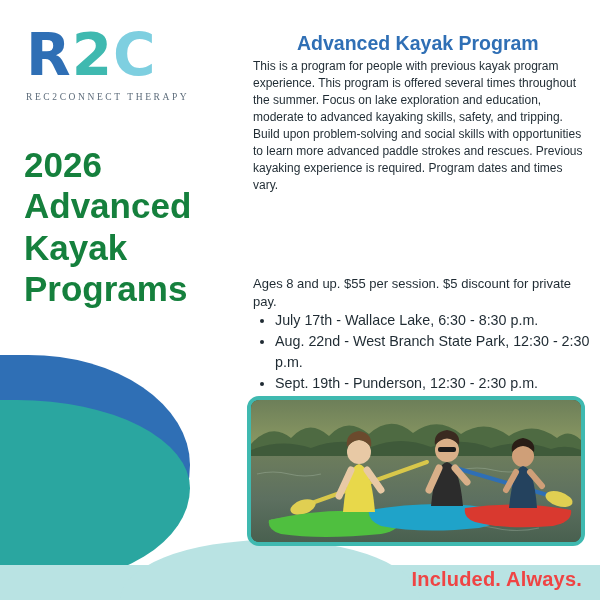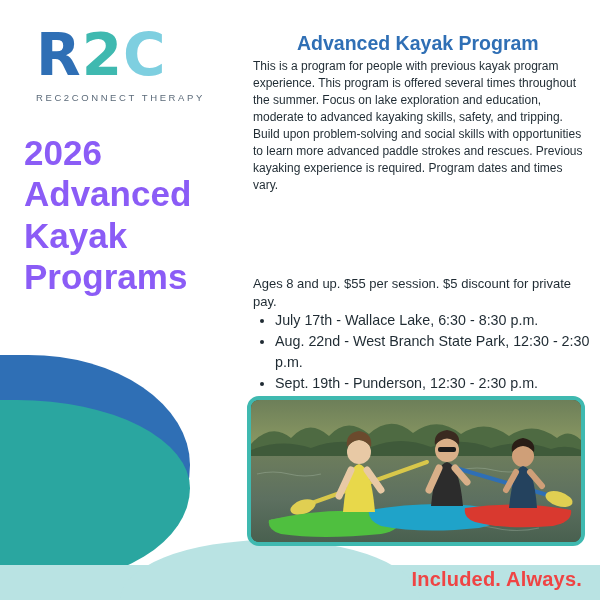--- a/index.html
+++ b/index.html
@@ -54,51 +54,51 @@
     top: 540px;
     width: 300px;
     height: 60px;
     background: #b9e3e3;
     border-radius: 50% 50% 0 0 / 100% 100% 0 0;
   }
 
   
   .logo-wrap {
     position: absolute;
-    left: 36px;
+    left: 26px;
     top: 26px;
     width: 200px;
   }
   .logo-r2c {
     font-family: "DejaVu Sans", sans-serif;
     font-size: 58px;
     font-weight: bold;
     letter-spacing: 1px;
     line-height: 1;
     white-space: nowrap;
   }
   .logo-r2c .c-r { color: #2f6fb5; }
   .logo-r2c .c-2 { color: #3fb9b0; }
   .logo-r2c .c-c { color: #7ecfe0; }
   .logo-sub {
     margin-top: 8px;
-    font-family: Liberation Sans, sans-serif;
+    font-family: Liberation Serif, serif;
     font-size: 9.5px;
     letter-spacing: 2.6px;
     color: #5c6b7a;
     white-space: nowrap;
   }
 
   
   .headline {
     position: absolute;
     left: 24px;
-    top: 132px;
+    top: 144px;
     width: 215px;
-    color: #8b5cf6;
+    color: #15803d;
     font-family: "Liberation Sans", sans-serif;
     font-size: 35px;
     font-weight: bold;
     line-height: 1.18;
   }
 
   
   .program-title {
     position: absolute;
     left: 253px;

